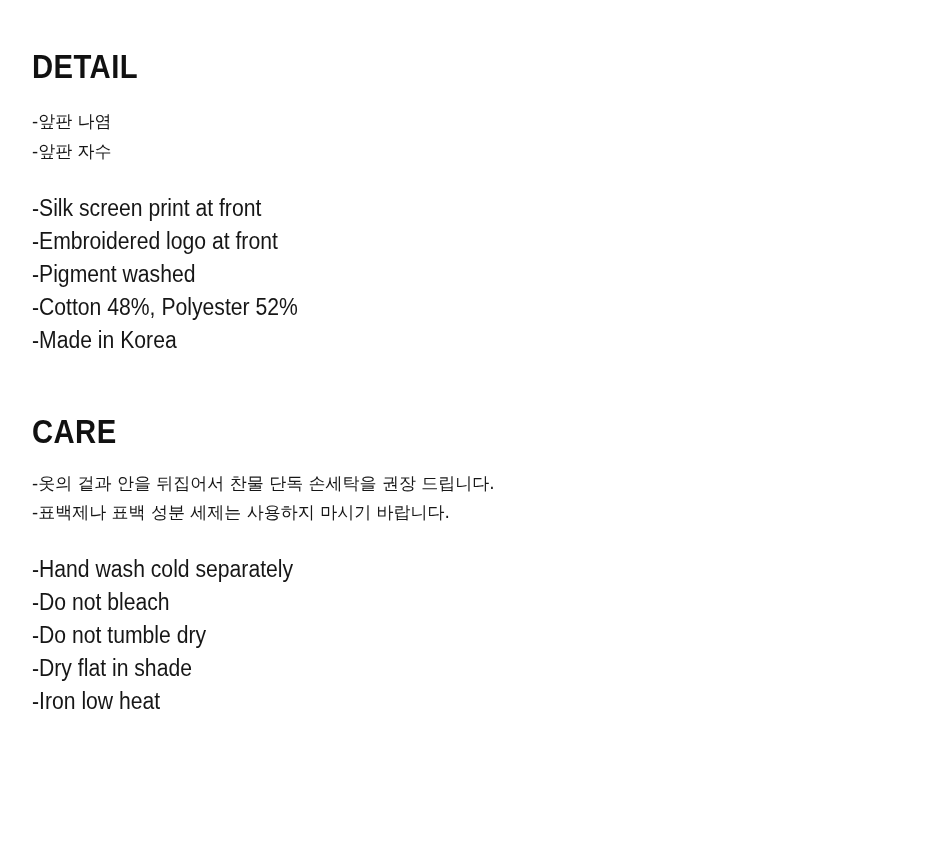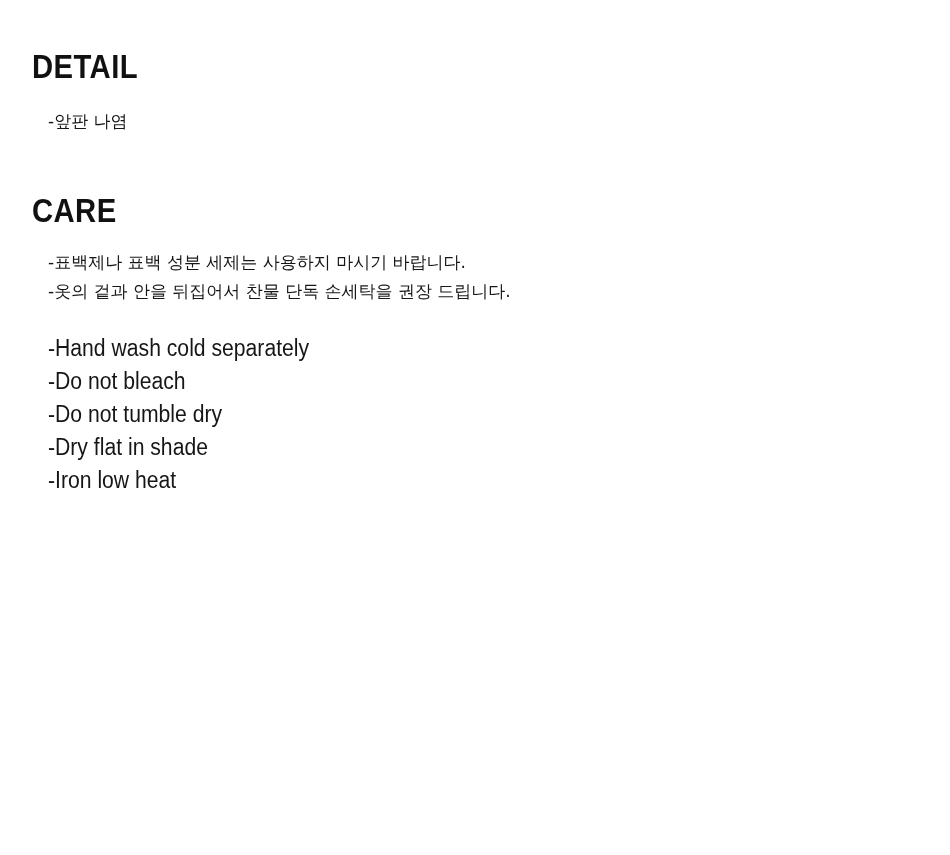--- a/index.html
+++ b/index.html
@@ -29,21 +29,21 @@
     font-weight: 700;
     font-size: 34px;
     line-height: 36px;
     letter-spacing: 0.5px;
     color: #111111;
     margin: 0 0 22px 0;
     transform: scaleX(0.86);
     transform-origin: left center;
   }
   .block {
-    margin: 0 0 26px 16px;
+    margin: 0 0 26px 0;
   }
   .block:last-child {
     margin-bottom: 0;
   }
   .line {
     font-size: 19px;
     line-height: 33px;
     color: #161616;
     white-space: pre-wrap;
     letter-spacing: 0px;
@@ -73,30 +73,38 @@
 </head>
 <body>
 
 <div class="page">
 
   <div class="section" id="detail-section">
     <h2 class="section-title">DETAIL</h2>
 
     <div class="block detail-block">
       <div class="line hangul">-앞판 나염</div>
+      <div class="line hangul">-앞판 자수</div>
     </div>
 
+    <div class="block detail-block">
+      <div class="line latin">-Silk screen print at front</div>
+      <div class="line latin">-Embroidered logo at front</div>
+      <div class="line latin">-Pigment washed</div>
+      <div class="line latin">-Cotton 48%, Polyester 52%</div>
+      <div class="line latin">-Made in Korea</div>
+    </div>
   </div>
 
   <div class="section" id="care-section">
     <h2 class="section-title">CARE</h2>
 
     <div class="block care-block">
+      <div class="line hangul">-옷의 겉과 안을 뒤집어서 찬물 단독 손세탁을 권장 드립니다.</div>
       <div class="line hangul">-표백제나 표백 성분 세제는 사용하지 마시기 바랍니다.</div>
-      <div class="line hangul">-옷의 겉과 안을 뒤집어서 찬물 단독 손세탁을 권장 드립니다.</div>
     </div>
 
     <div class="block care-block">
       <div class="line latin">-Hand wash cold separately</div>
       <div class="line latin">-Do not bleach</div>
       <div class="line latin">-Do not tumble dry</div>
       <div class="line latin">-Dry flat in shade</div>
       <div class="line latin">-Iron low heat</div>
     </div>
   </div>

